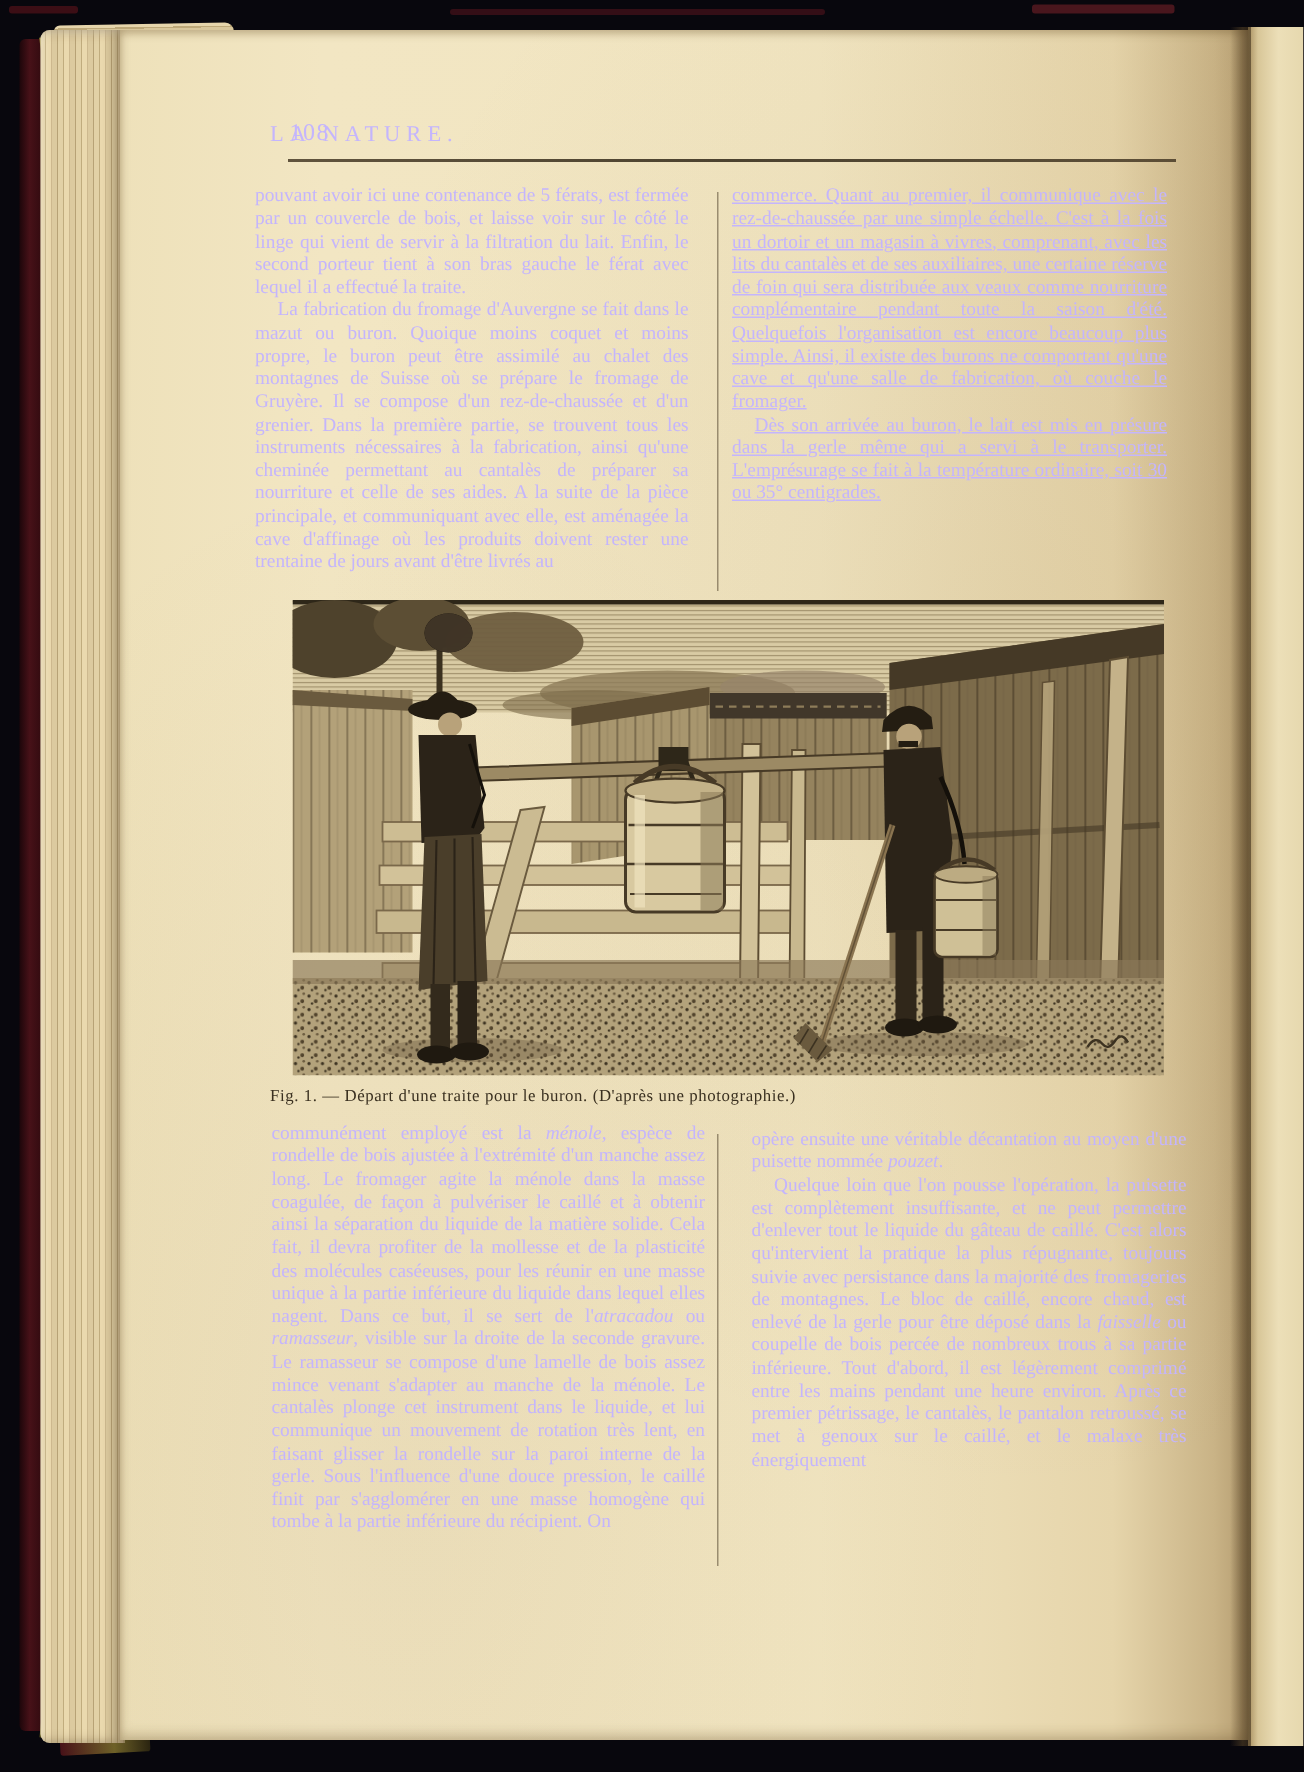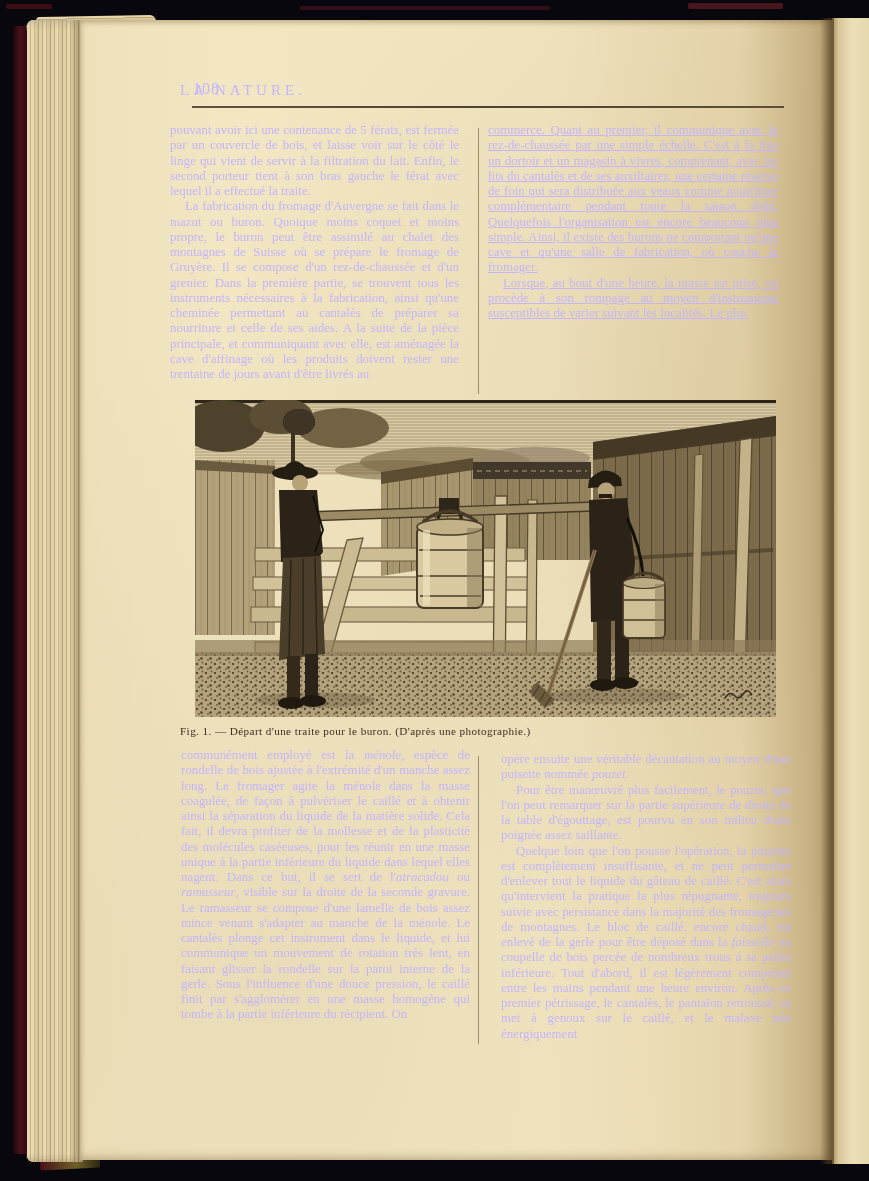--- a/index.html
+++ b/index.html
@@ -84,21 +84,21 @@
 <div class="masthead ink">LA NATURE.</div>
 <div class="head-rule"></div>
 
 <div class="col ink" style="left:170px;top:123px;width:289px;">
     <p class="para">pouvant avoir ici une contenance de 5 férats, est fermée par un couvercle de bois, et laisse voir sur le côté le linge qui vient de servir à la filtration du lait. Enfin, le second porteur tient à son bras gauche le férat avec lequel il a effectué la traite.</p>
     <p class="para indent">La fabrication du fromage d'Auvergne se fait dans le mazut ou buron. Quoique moins coquet et moins propre, le buron peut être assimilé au chalet des montagnes de Suisse où se prépare le fromage de Gruyère. Il se compose d'un rez-de-chaussée et d'un grenier. Dans la première partie, se trouvent tous les instruments nécessaires à la fabrication, ainsi qu'une cheminée permettant au cantalès de préparer sa nourriture et celle de ses aides. A la suite de la pièce principale, et communiquant avec elle, est aménagée la cave d'affinage où les produits doivent rester une trentaine de jours avant d'être livrés au</p>
   </div>
 <div class="col-divider" style="left:478px;top:128px;height:266px;"></div>
 <div class="col ink" style="left:488px;top:123px;width:290px;text-decoration:underline;">
     <p class="para">commerce. Quant au premier, il communique avec le rez-de-chaussée par une simple échelle. C'est à la fois un dortoir et un magasin à vivres, comprenant, avec les lits du cantalès et de ses auxiliaires, une certaine réserve de foin qui sera distribuée aux veaux comme nourriture complémentaire pendant toute la saison d'été. Quelquefois l'organisation est encore beaucoup plus simple. Ainsi, il existe des burons ne comportant qu'une cave et qu'une salle de fabrication, où couche le fromager.</p>
-    <p class="para indent">Lorsque, au bout d'une heure, la masse est prise, on procède à son rompage au moyen d'instruments susceptibles de varier suivant les localités. Le plus</p>
+    <p class="para indent">Dès son arrivée au buron, le lait est mis en présure dans la gerle même qui a servi à le transporter. L'emprésurage se fait à la température ordinaire, soit 30 ou 35° centigrades.</p>
   </div>
 
 <div class="figure-wrap">
 <svg viewBox="0 0 581 317" xmlns="http://www.w3.org/2000/svg">
   <defs>
     <pattern id="hatchH" width="4" height="3" patternUnits="userSpaceOnUse">
       <rect width="4" height="3" fill="#d9cba4"></rect>
       <line x1="0" y1="1" x2="4" y2="1" stroke="#9b8a66" stroke-width="0.7"></line>
     </pattern>
     <pattern id="plankV" width="12" height="20" patternUnits="userSpaceOnUse">
@@ -232,15 +232,14 @@
 </svg>
 </div>
 <div class="caption">Fig. 1. — Départ d'une traite pour le buron. (D'après une photographie.)</div>
 
 <div class="col ink" style="left:181px;top:748px;width:289px;">
     <p class="para">communément employé est la <i>ménole</i>, espèce de rondelle de bois ajustée à l'extrémité d'un manche assez long. Le fromager agite la ménole dans la masse coagulée, de façon à pulvériser le caillé et à obtenir ainsi la séparation du liquide de la matière solide. Cela fait, il devra profiter de la mollesse et de la plasticité des molécules caséeuses, pour les réunir en une masse unique à la partie inférieure du liquide dans lequel elles nagent. Dans ce but, il se sert de l'<i>atracadou</i> ou <i>ramasseur</i>, visible sur la droite de la seconde gravure. Le ramasseur se compose d'une lamelle de bois assez mince venant s'adapter au manche de la ménole. Le cantalès plonge cet instrument dans le liquide, et lui communique un mouvement de rotation très lent, en faisant glisser la rondelle sur la paroi interne de la gerle. Sous l'influence d'une douce pression, le caillé finit par s'agglomérer en une masse homogène qui tombe à la partie inférieure du récipient. On</p>
   </div>
 <div class="col-divider" style="left:478px;top:756px;height:288px;"></div>
 <div class="col ink" style="left:488px;top:752px;width:290px;margin-left:13px;">
     <p class="para">opère ensuite une véritable décantation au moyen d'une puisette nommée <i>pouzet</i>.</p>
-    <p class="para indent">Pour être manœuvré plus facilement, le pouzet, que l'on peut remarquer sur la partie supérieure de droite de la table d'égouttage, est pourvu en son milieu d'une poignée assez saillante.</p>
     <p class="para indent">Quelque loin que l'on pousse l'opération, la puisette est complètement insuffisante, et ne peut permettre d'enlever tout le liquide du gâteau de caillé. C'est alors qu'intervient la pratique la plus répugnante, toujours suivie avec persistance dans la majorité des fromageries de montagnes. Le bloc de caillé, encore chaud, est enlevé de la gerle pour être déposé dans la <i>faisselle</i> ou coupelle de bois percée de nombreux trous à sa partie inférieure. Tout d'abord, il est légèrement comprimé entre les mains pendant une heure environ. Après ce premier pétrissage, le cantalès, le pantalon retroussé, se met à genoux sur le caillé, et le malaxe très énergiquement</p>
   </div>
 
 </body></html>

